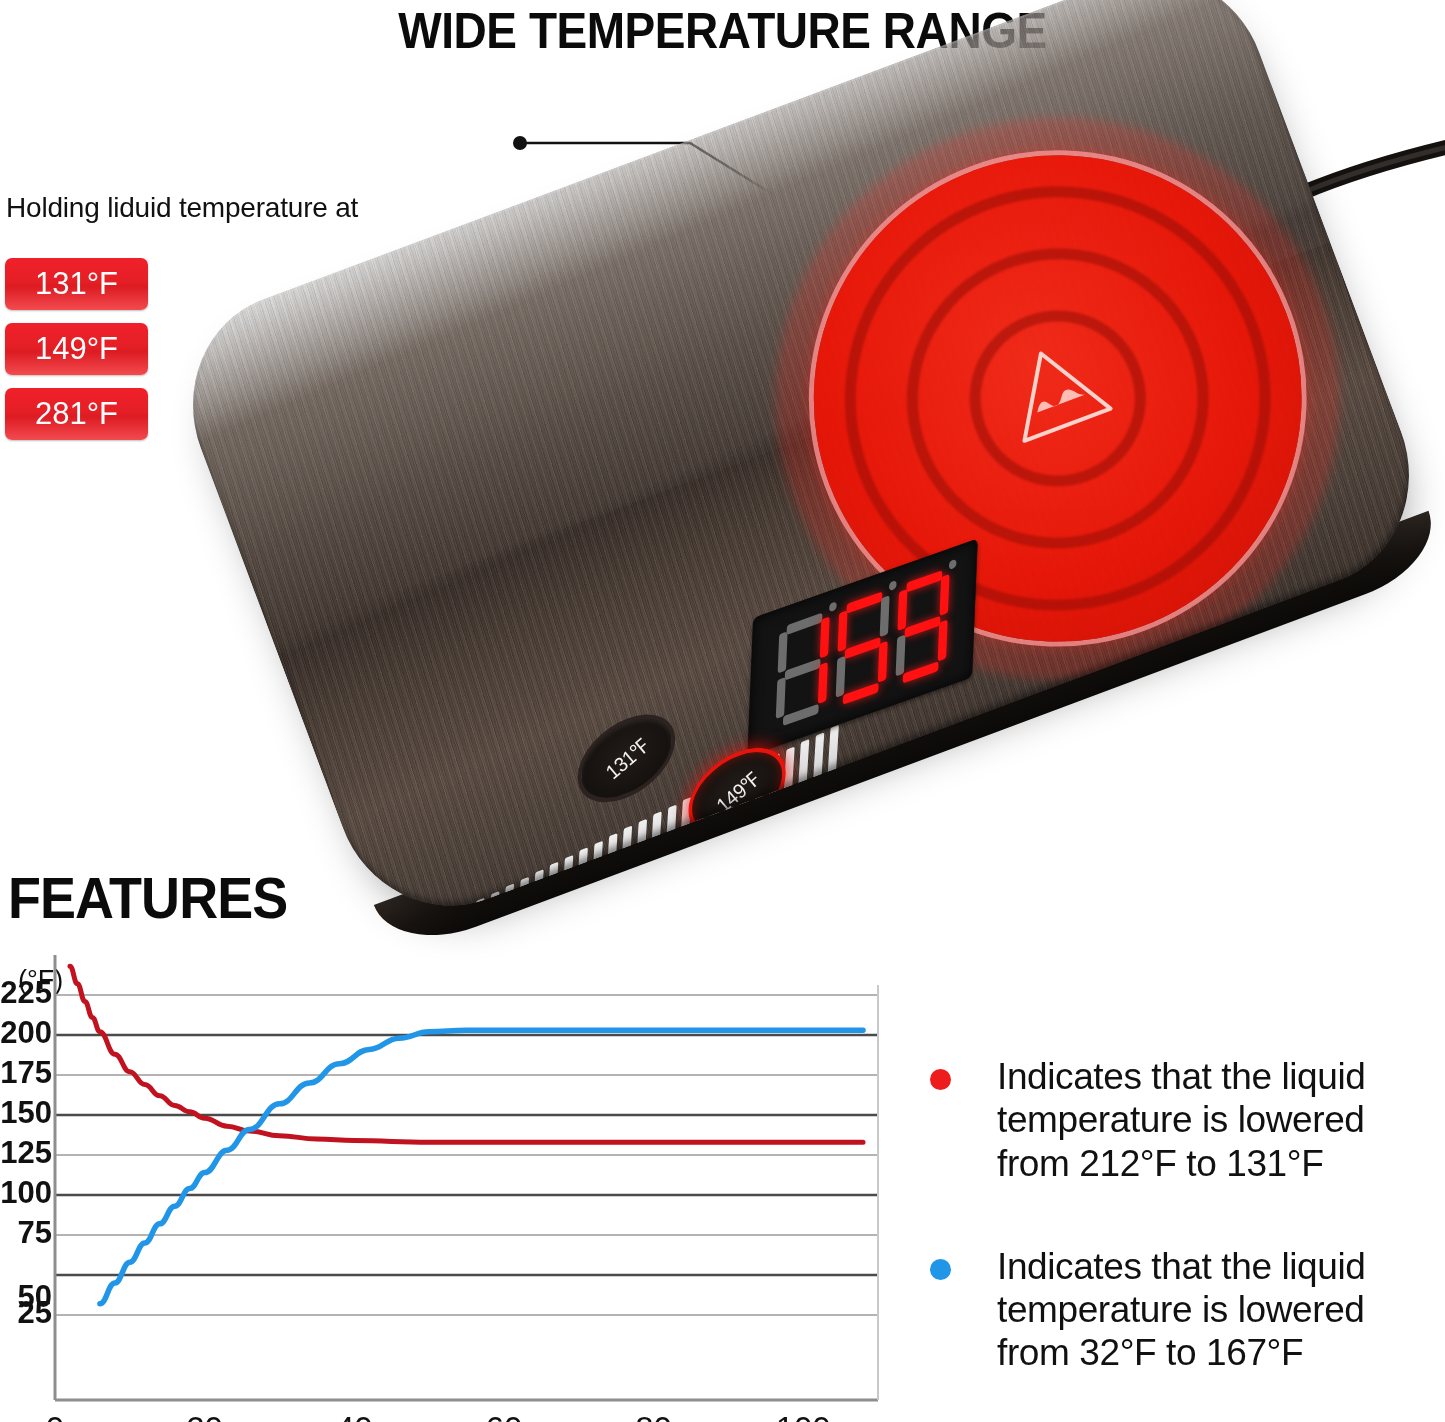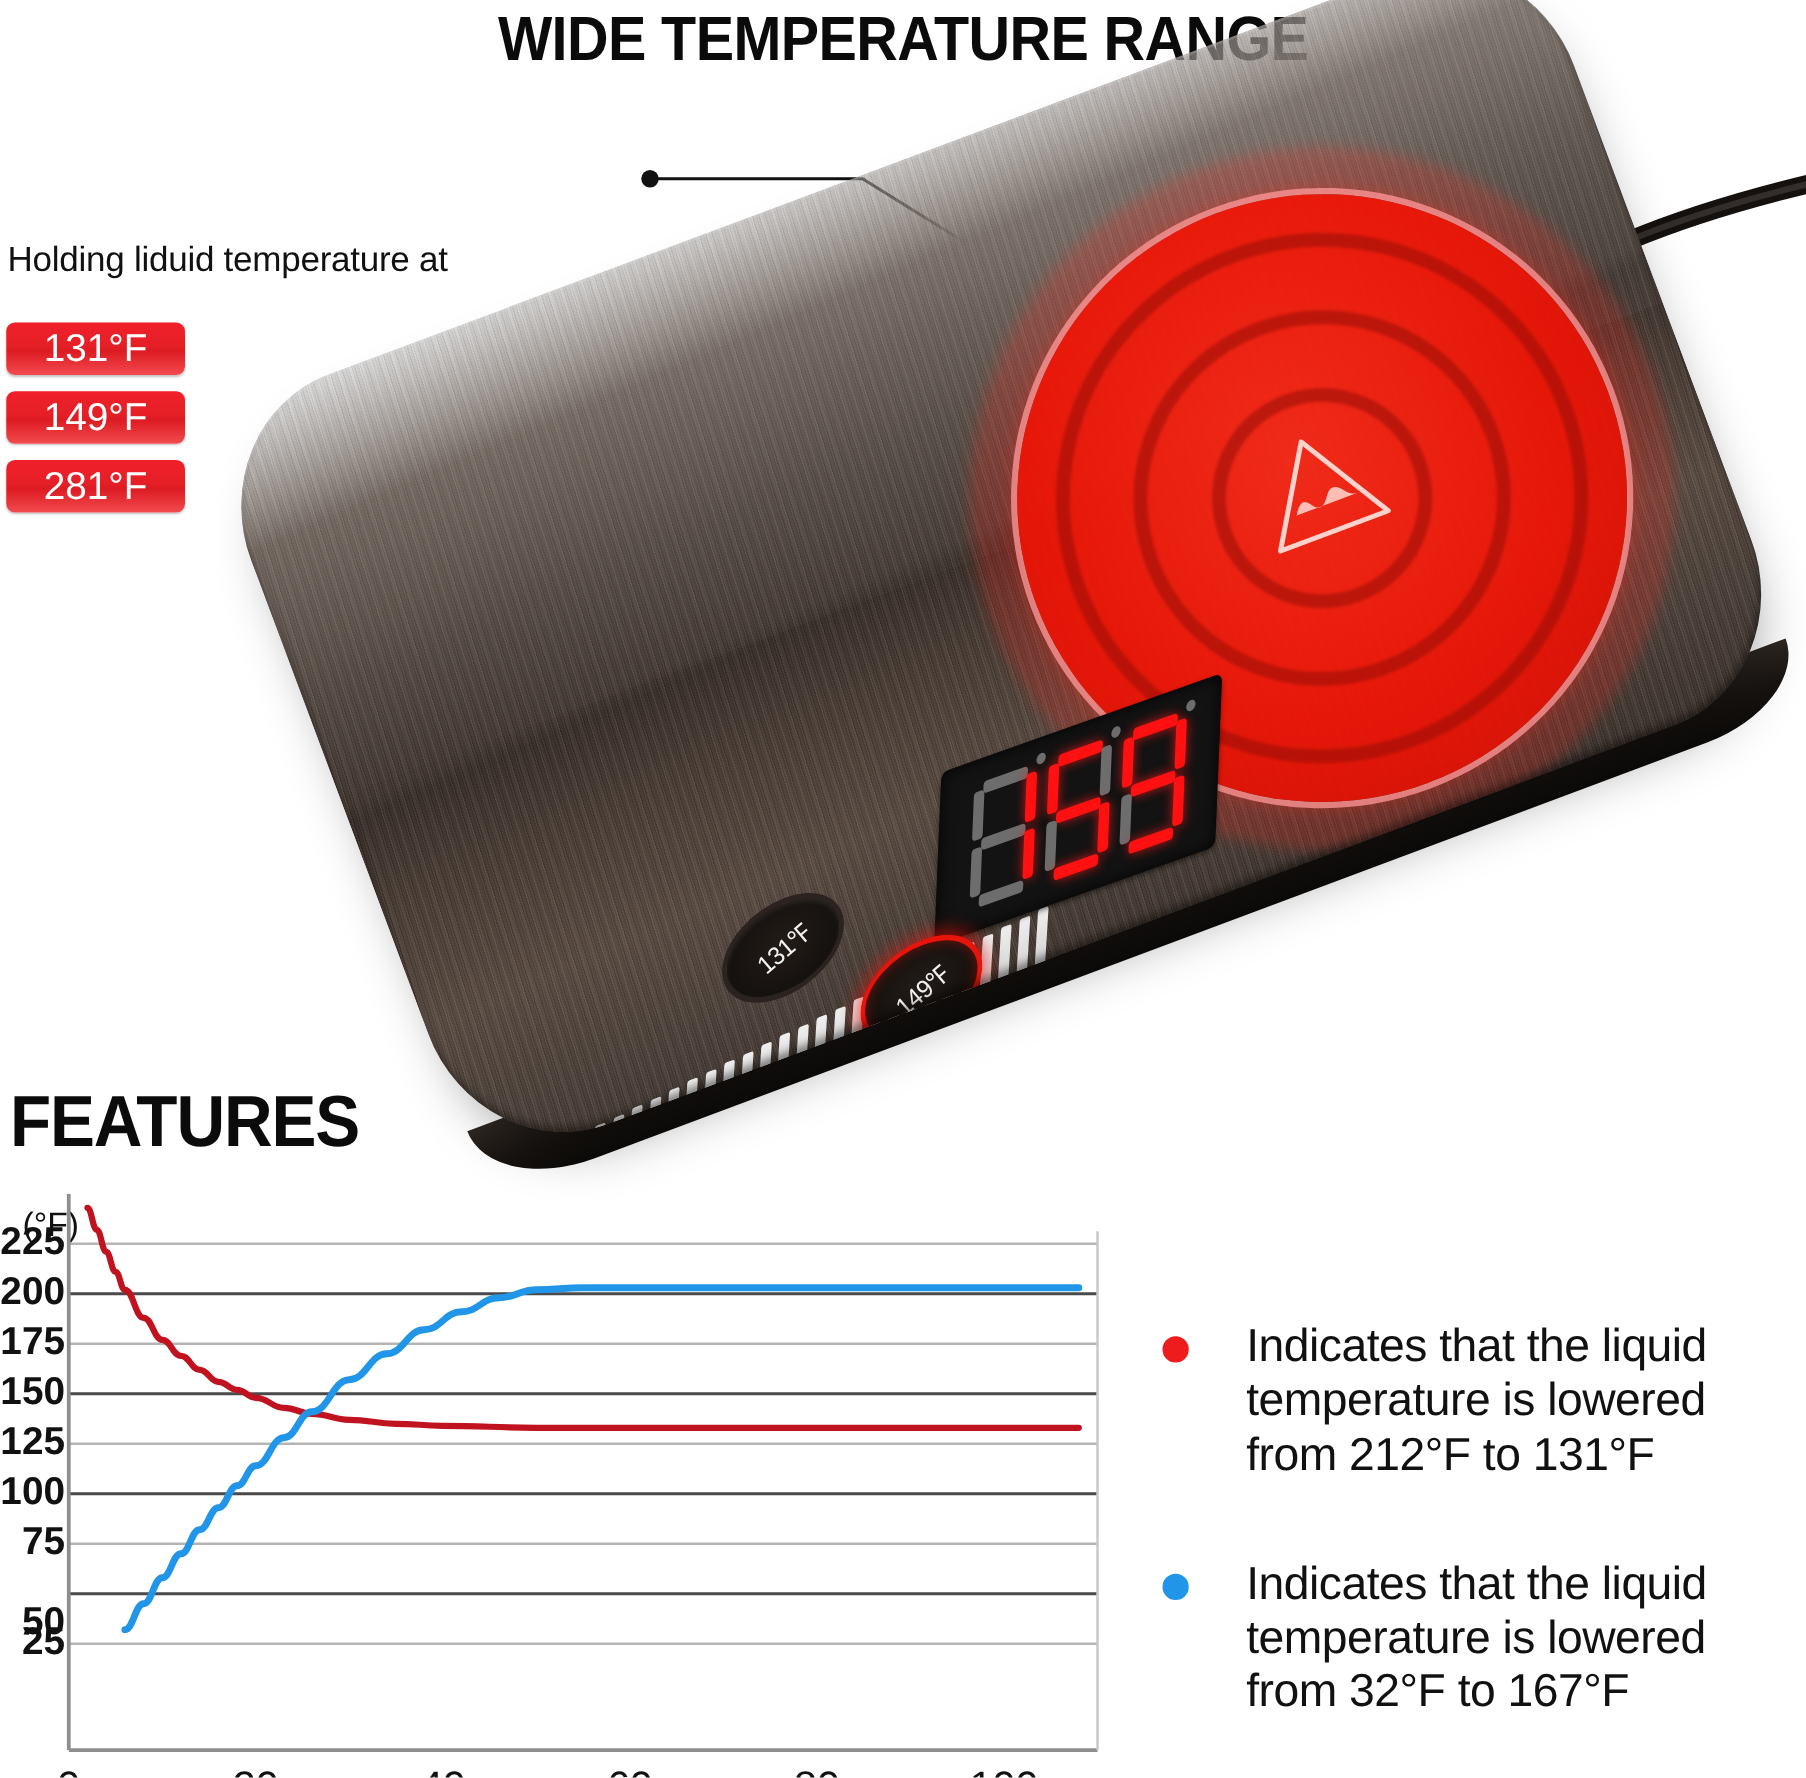--- a/index.html
+++ b/index.html
@@ -32,21 +32,21 @@
   }
   .sub-label {
     position: absolute; left: 6px; top: 192px;
     font-size: 28px; font-weight: 400; color: #111;
     letter-spacing: -0.2px; white-space: nowrap;
   }
 
   
   .badges { position: absolute; left: 5px; top: 258px; }
   .badge {
-    width: 143px; height: 42px; margin-bottom: 13px;
+    width: 143px; height: 52px; margin-bottom: 13px;
     border-radius: 7px;
     background: linear-gradient(180deg,#f0202a 0%, #e51f26 45%, #dd1b22 55%, #f24b4f 100%);
     box-shadow: 0 1px 2px rgba(0,0,0,.25);
     display: flex; align-items: center; justify-content: center;
     color: #fff; font-size: 31px; font-weight: 400;
     letter-spacing: 0px;
   }
 
   
   .leader { position: absolute; left: 0; top: 0; width: 1445px; height: 980px; pointer-events: none; }

